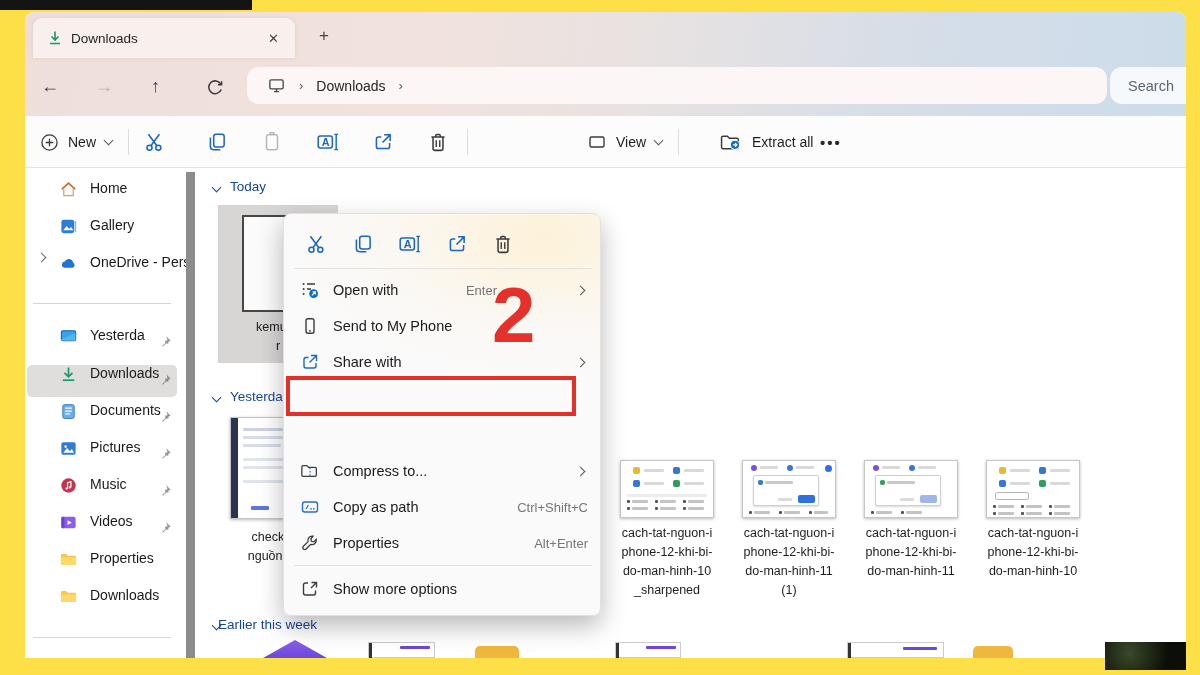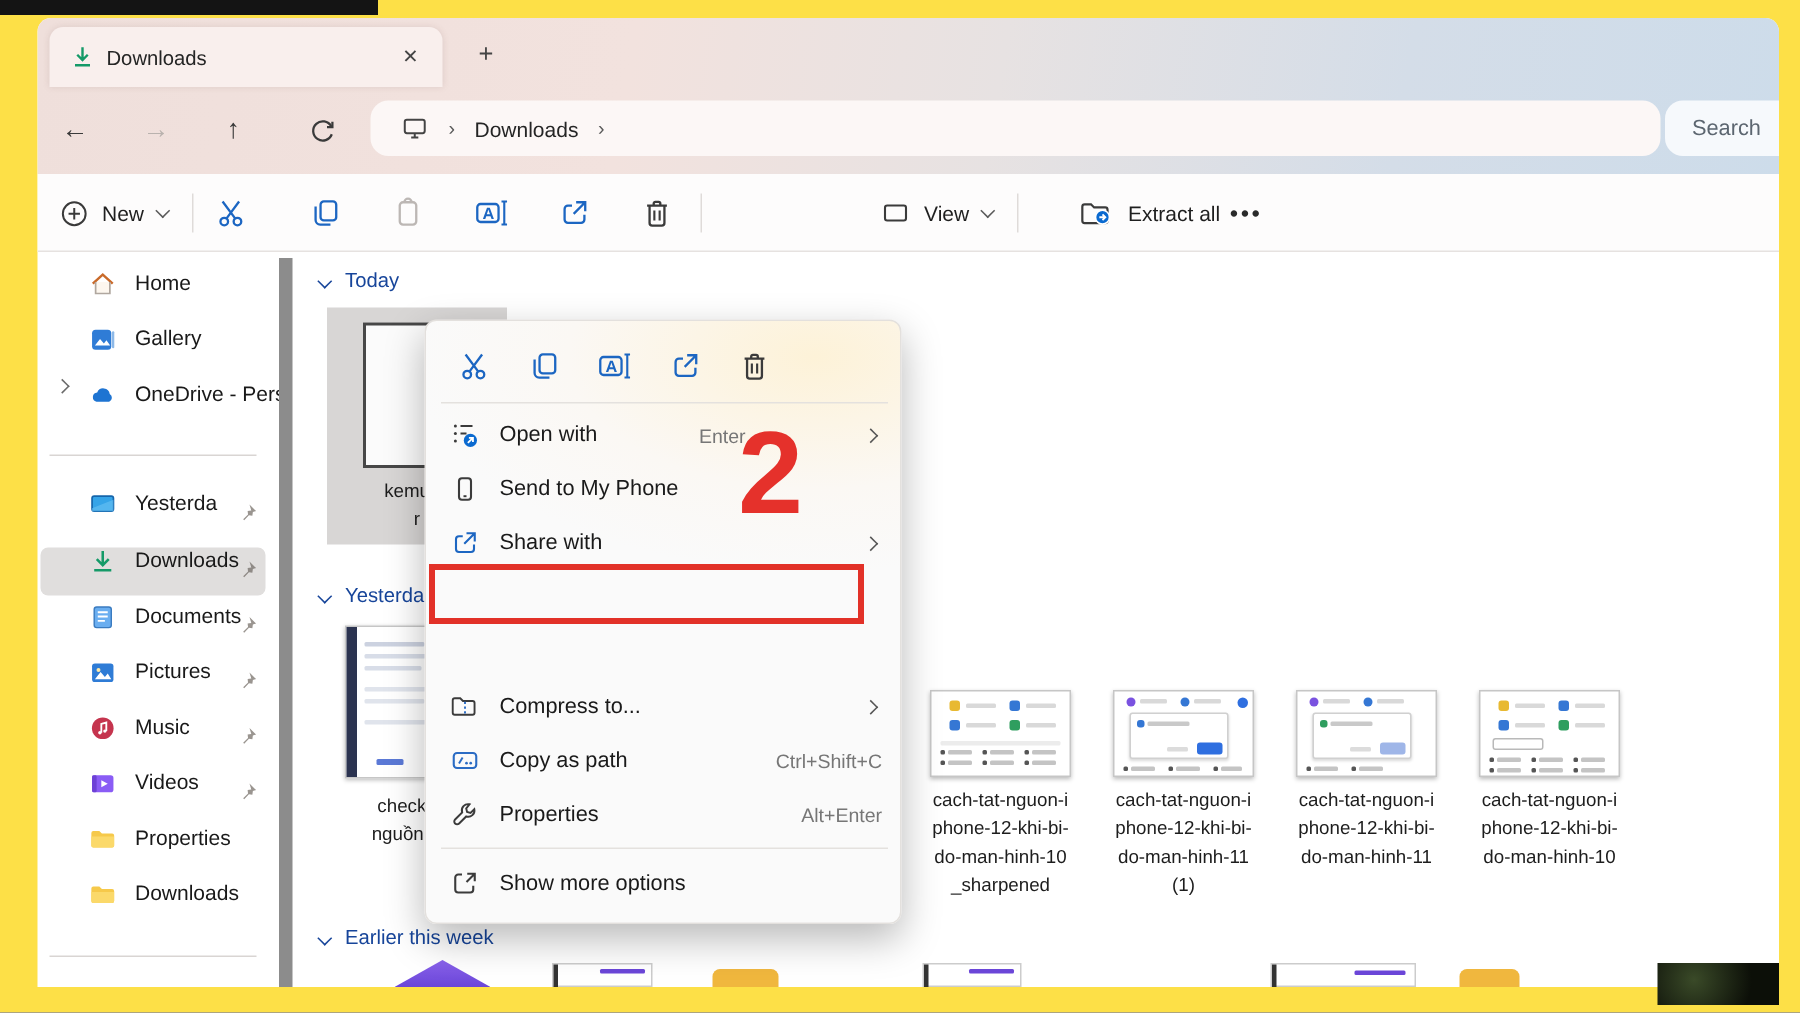--- a/index.html
+++ b/index.html
@@ -412,21 +412,21 @@
           <div class="ln" style="left:39px;top:51px;width:16px;background:#c4c4c4"></div>
         <div class="dot" style="left:62px;top:51px"></div>
           <div class="ln" style="left:67px;top:51px;width:16px;background:#c4c4c4"></div>
       </div>
       <div class="fname" style="left:0;top:72px;width:118px">cach-tat-nguon-i
 phone-12-khi-bi-
 do-man-hinh-10</div>
     </div>
 
     <div class="sec-chev" style="left:188px;top:610px"></div>
-    <div class="sec-h" style="left:205px;top:605px">Earlier this week</div>
+    <div class="sec-h" style="left:193px;top:605px">Earlier this week</div>
 
     <div class="abs" style="left:238px;top:628px;width:64px;height:18px;background:linear-gradient(#8a63ec,#6b46d8);clip-path:polygon(50% 0,100% 100%,0 100%)"></div>
     <div class="pdoc" style="left:343px;top:630px;width:67px;height:16px">
       <div class="abs" style="left:0;top:0;width:3px;height:16px;background:#333"></div>
       <div class="ln" style="right:4px;top:3px;width:30px;background:#6b46d8"></div>
     </div>
     <div class="pfold" style="left:450px;top:634px;width:44px;height:12px"></div>
     <div class="pdoc" style="left:590px;top:630px;width:66px;height:16px">
       <div class="abs" style="left:0;top:0;width:3px;height:16px;background:#333"></div>
       <div class="ln" style="right:4px;top:3px;width:30px;background:#6b46d8"></div>

